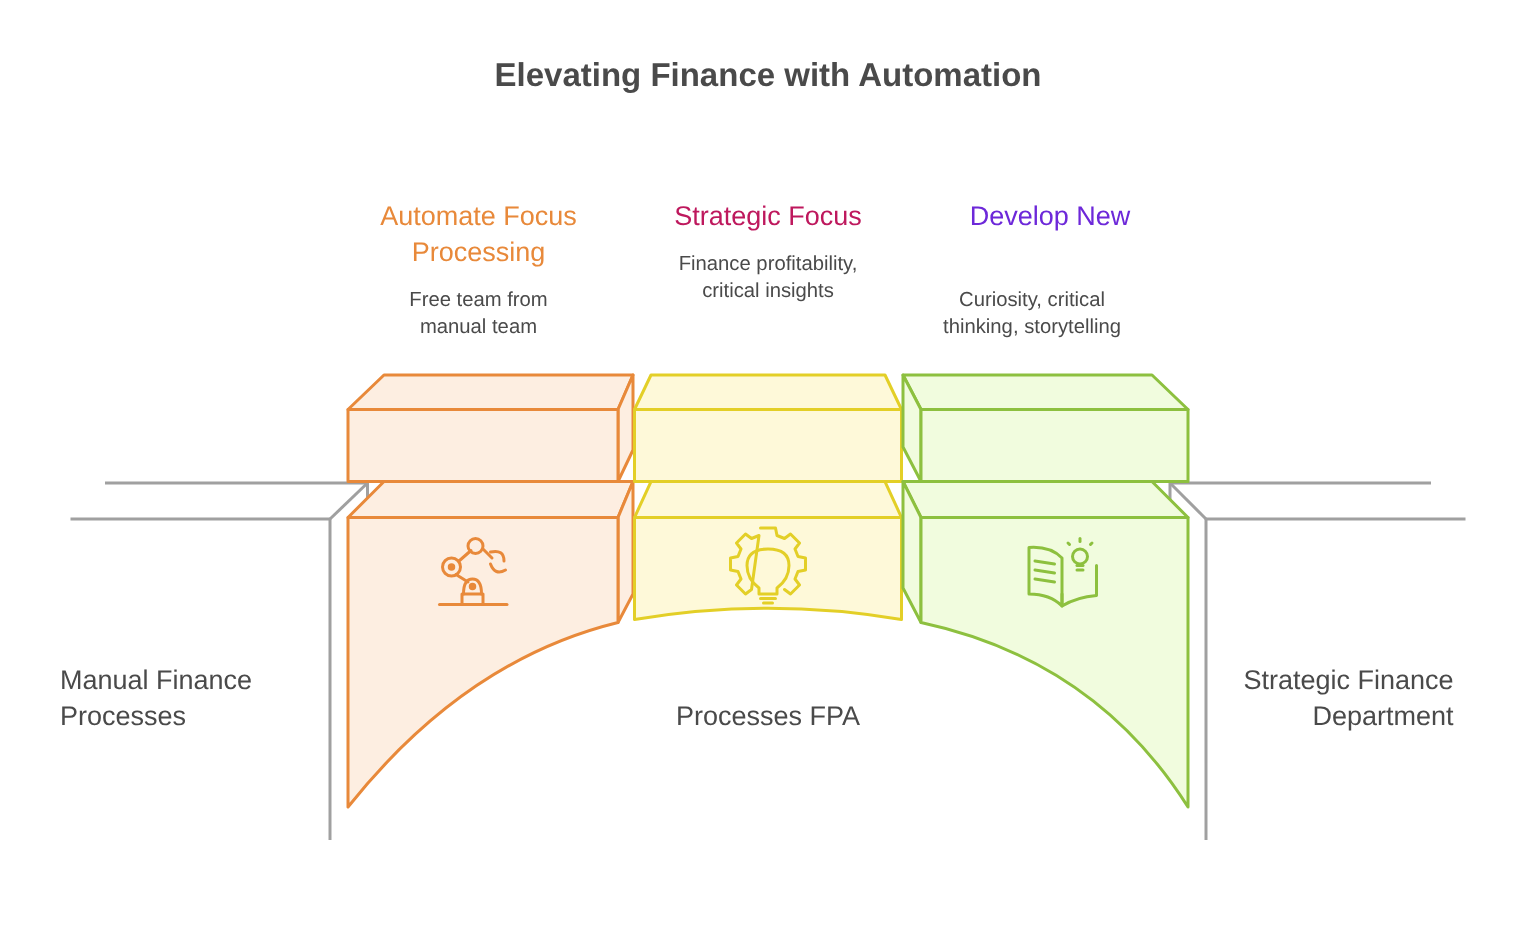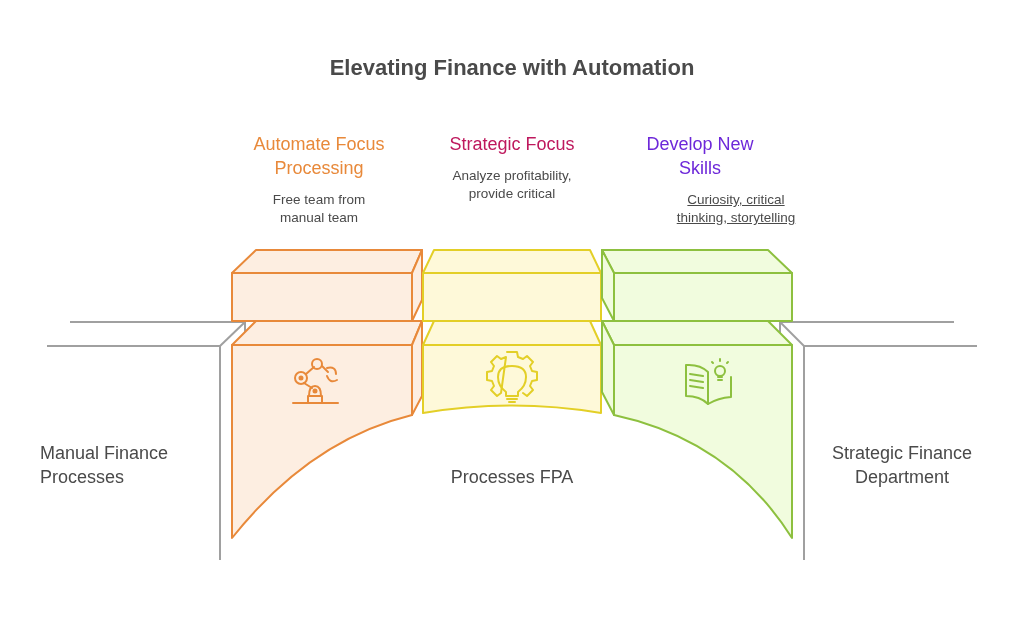--- a/index.html
+++ b/index.html
@@ -1,20 +1,20 @@
 <!DOCTYPE html>
 <html><head>
 <meta charset="utf-8">
 <style>
   html, body { margin: 0; padding: 0; background: #ffffff; }
   body { width: 1024px; height: 631px; position: relative; overflow: hidden;
          font-family: "Liberation Sans", "DejaVu Sans", sans-serif; }
   svg.diagram { position: absolute; left: 0; top: 0; }
   .txt { position: absolute; white-space: nowrap; }
-  .title { left: 0; width: 1024px; top: 55px; text-align: center; font-size: 22px; font-weight: bold; color: #4a4a4a; }
+  .title { left: 0; width: 1024px; top: 37px; text-align: center; font-size: 22px; font-weight: bold; color: #4a4a4a; }
   .step-title { font-size: 18px; line-height: 24px; text-align: center; }
   .step-desc { font-size: 13.5px; line-height: 18px; text-align: center; color: #4a4a4a; }
   .side-label { font-size: 18px; line-height: 24px; color: #4a4a4a; }
   .center-label { font-size: 18px; line-height: 24px; color: #4a4a4a; text-align: center; }
 </style>
 </head>
 <body>
 
 <svg class="diagram" width="1024" height="631" viewBox="0 0 1024 631">
 
@@ -101,35 +101,34 @@
 </div>
 <div class="txt step-desc" style="left:219px; width:200px; top:191px;">
   <div>Free team from</div>
   <div>manual team</div>
 </div>
 
 <div class="txt step-title" style="left:412px; width:200px; top:132px; color:#be185d;">
   <div>Strategic Focus</div>
 </div>
 <div class="txt step-desc" style="left:412px; width:200px; top:167px;">
-  <div>Analyze profitability,</div>
-  <div>provide critical</div>
+  <div>Finance profitability,</div>
+  <div>critical insights</div>
 </div>
 
 <div class="txt step-title" style="left:600px; width:200px; top:132px; color:#6d28d9;">
   <div>Develop New</div>
-  <div>Skills</div>
 </div>
-<div class="txt step-desc" style="left:636px; width:200px; top:191px;text-decoration:underline;">
+<div class="txt step-desc" style="left:588px; width:200px; top:191px;">
   <div>Curiosity, critical</div>
   <div>thinking, storytelling</div>
 </div>
 
 <div class="txt side-label" style="left:40px; width:160px; top:441px; text-align:left;">
   <div>Manual Finance</div>
   <div>Processes</div>
 </div>
-<div class="txt side-label" style="left:812px; width:180px; top:441px; text-align:center;">
+<div class="txt side-label" style="left:789px; width:180px; top:441px; text-align:right;">
   <div>Strategic Finance</div>
   <div>Department</div>
 </div>
 
 <div class="txt center-label" style="left:412px; width:200px; top:465px;">Processes FPA</div>
 
 </body></html>

